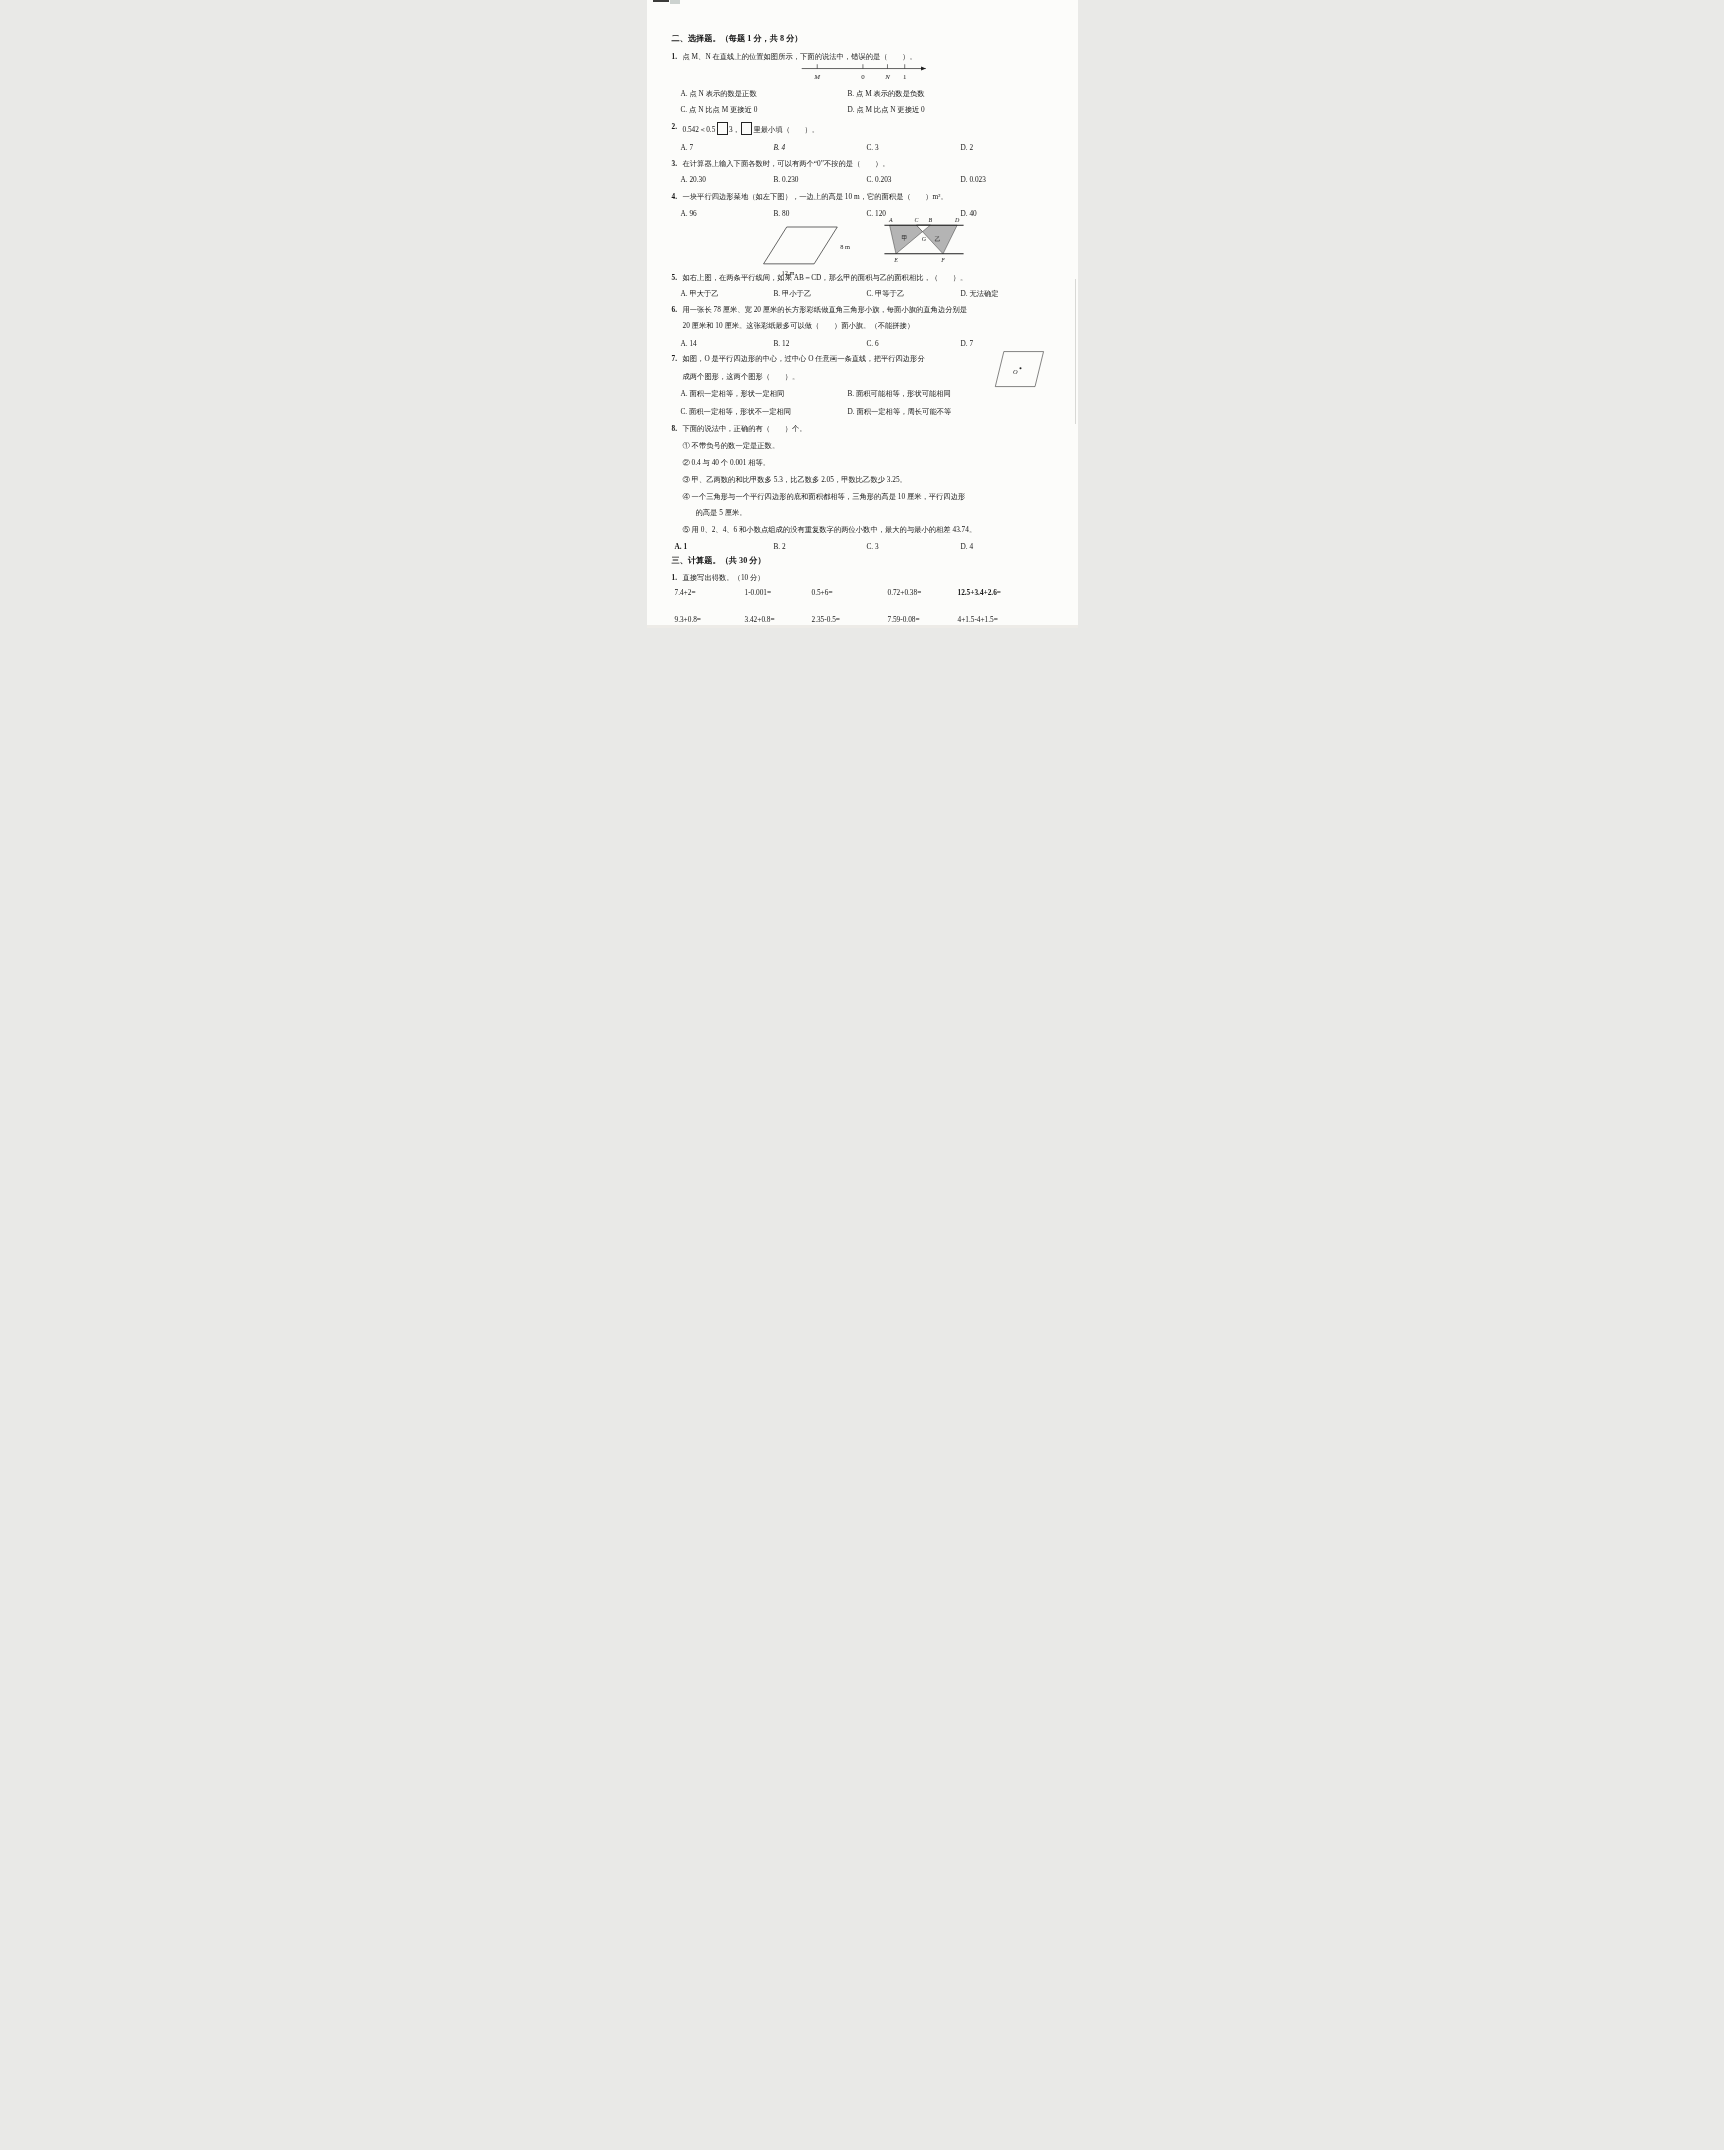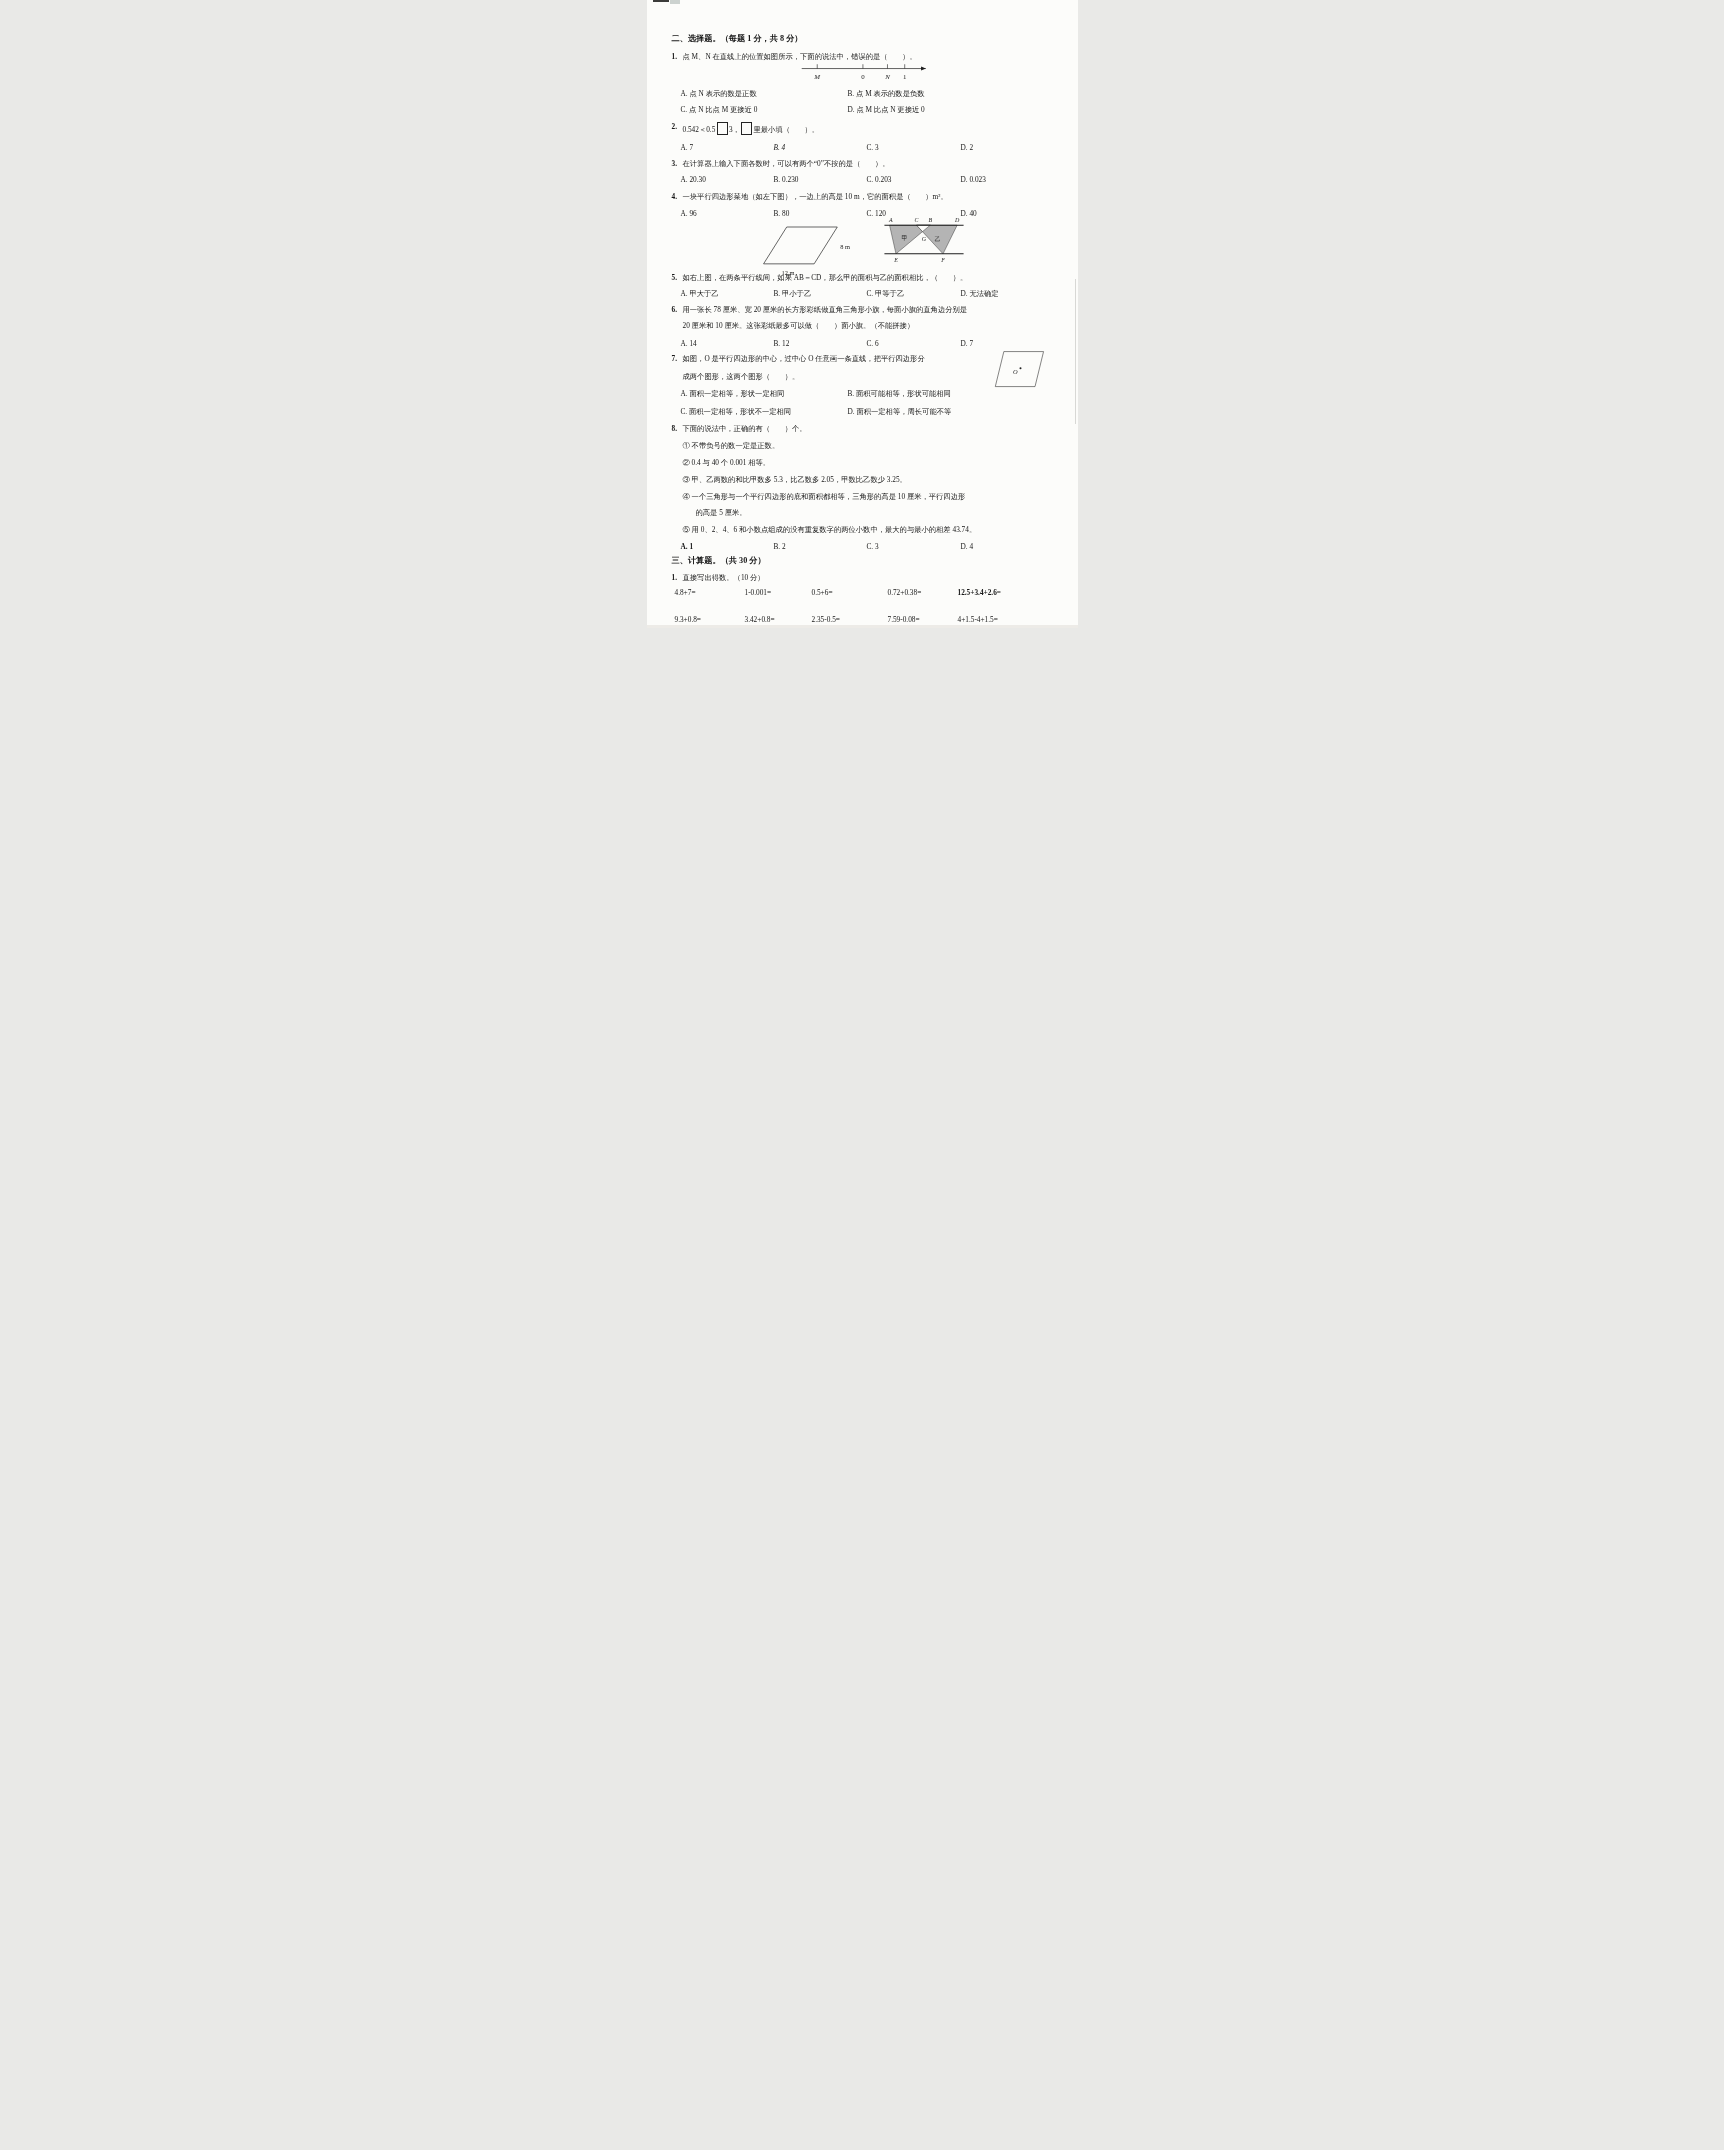--- a/index.html
+++ b/index.html
@@ -135,30 +135,30 @@
   <div class="opt" style="left:201px;top:407px;">D. 面积一定相等，周长可能不等</div>
 
   <div class="line qnum" style="left:25px;top:424px;">8.</div>
   <div class="line" style="left:36px;top:424px;">下面的说法中，正确的有（　　）个。</div>
   <div class="line" style="left:36px;top:441px;">① 不带负号的数一定是正数。</div>
   <div class="line" style="left:36px;top:458px;">② 0.4 与 40 个 0.001 相等。</div>
   <div class="line" style="left:36px;top:475px;">③ 甲、乙两数的和比甲数多 5.3，比乙数多 2.05，甲数比乙数少 3.25。</div>
   <div class="line" style="left:36px;top:492px;">④ 一个三角形与一个平行四边形的底和面积都相等，三角形的高是 10 厘米，平行四边形</div>
   <div class="line" style="left:49px;top:508px;">的高是 5 厘米。</div>
   <div class="line" style="left:36px;top:525px;">⑤ 用 0、2、4、6 和小数点组成的没有重复数字的两位小数中，最大的与最小的相差 43.74。</div>
-  <div class="opt" style="left:34px;top:542px;font-weight:bold;">A. 1</div>
+  <div class="opt" style="left:28px;top:542px;font-weight:bold;">A. 1</div>
   <div class="opt" style="left:127px;top:542px;">B. 2</div>
   <div class="opt" style="left:220px;top:542px;">C. 3</div>
   <div class="opt" style="left:314px;top:542px;">D. 4</div>
 
   <div class="line heading" style="left:25px;top:556px;">三、计算题。（共 30 分）</div>
   <div class="line qnum" style="left:25px;top:573px;">1.</div>
   <div class="line" style="left:36px;top:573px;">直接写出得数。（10 分）</div>
 
-  <div class="opt" style="left:28px;top:588px;">4.8+7=</div>
+  <div class="opt" style="left:28px;top:588px;">7.4+2=</div>
   <div class="opt" style="left:98px;top:588px;">1-0.001=</div>
   <div class="opt" style="left:165px;top:588px;">0.5+6=</div>
   <div class="opt" style="left:241px;top:588px;">0.72+0.38=</div>
   <div class="opt" style="left:311px;top:588px;font-weight:bold;">12.5+3.4+2.6=</div>
 
   <div class="opt" style="left:28px;top:615px;">9.3+0.8=</div>
   <div class="opt" style="left:98px;top:615px;">3.42+0.8=</div>
   <div class="opt" style="left:165px;top:615px;">2.35-0.5=</div>
   <div class="opt" style="left:241px;top:615px;">7.59-0.08=</div>
   <div class="opt" style="left:311px;top:615px;">4+1.5-4+1.5=</div>

